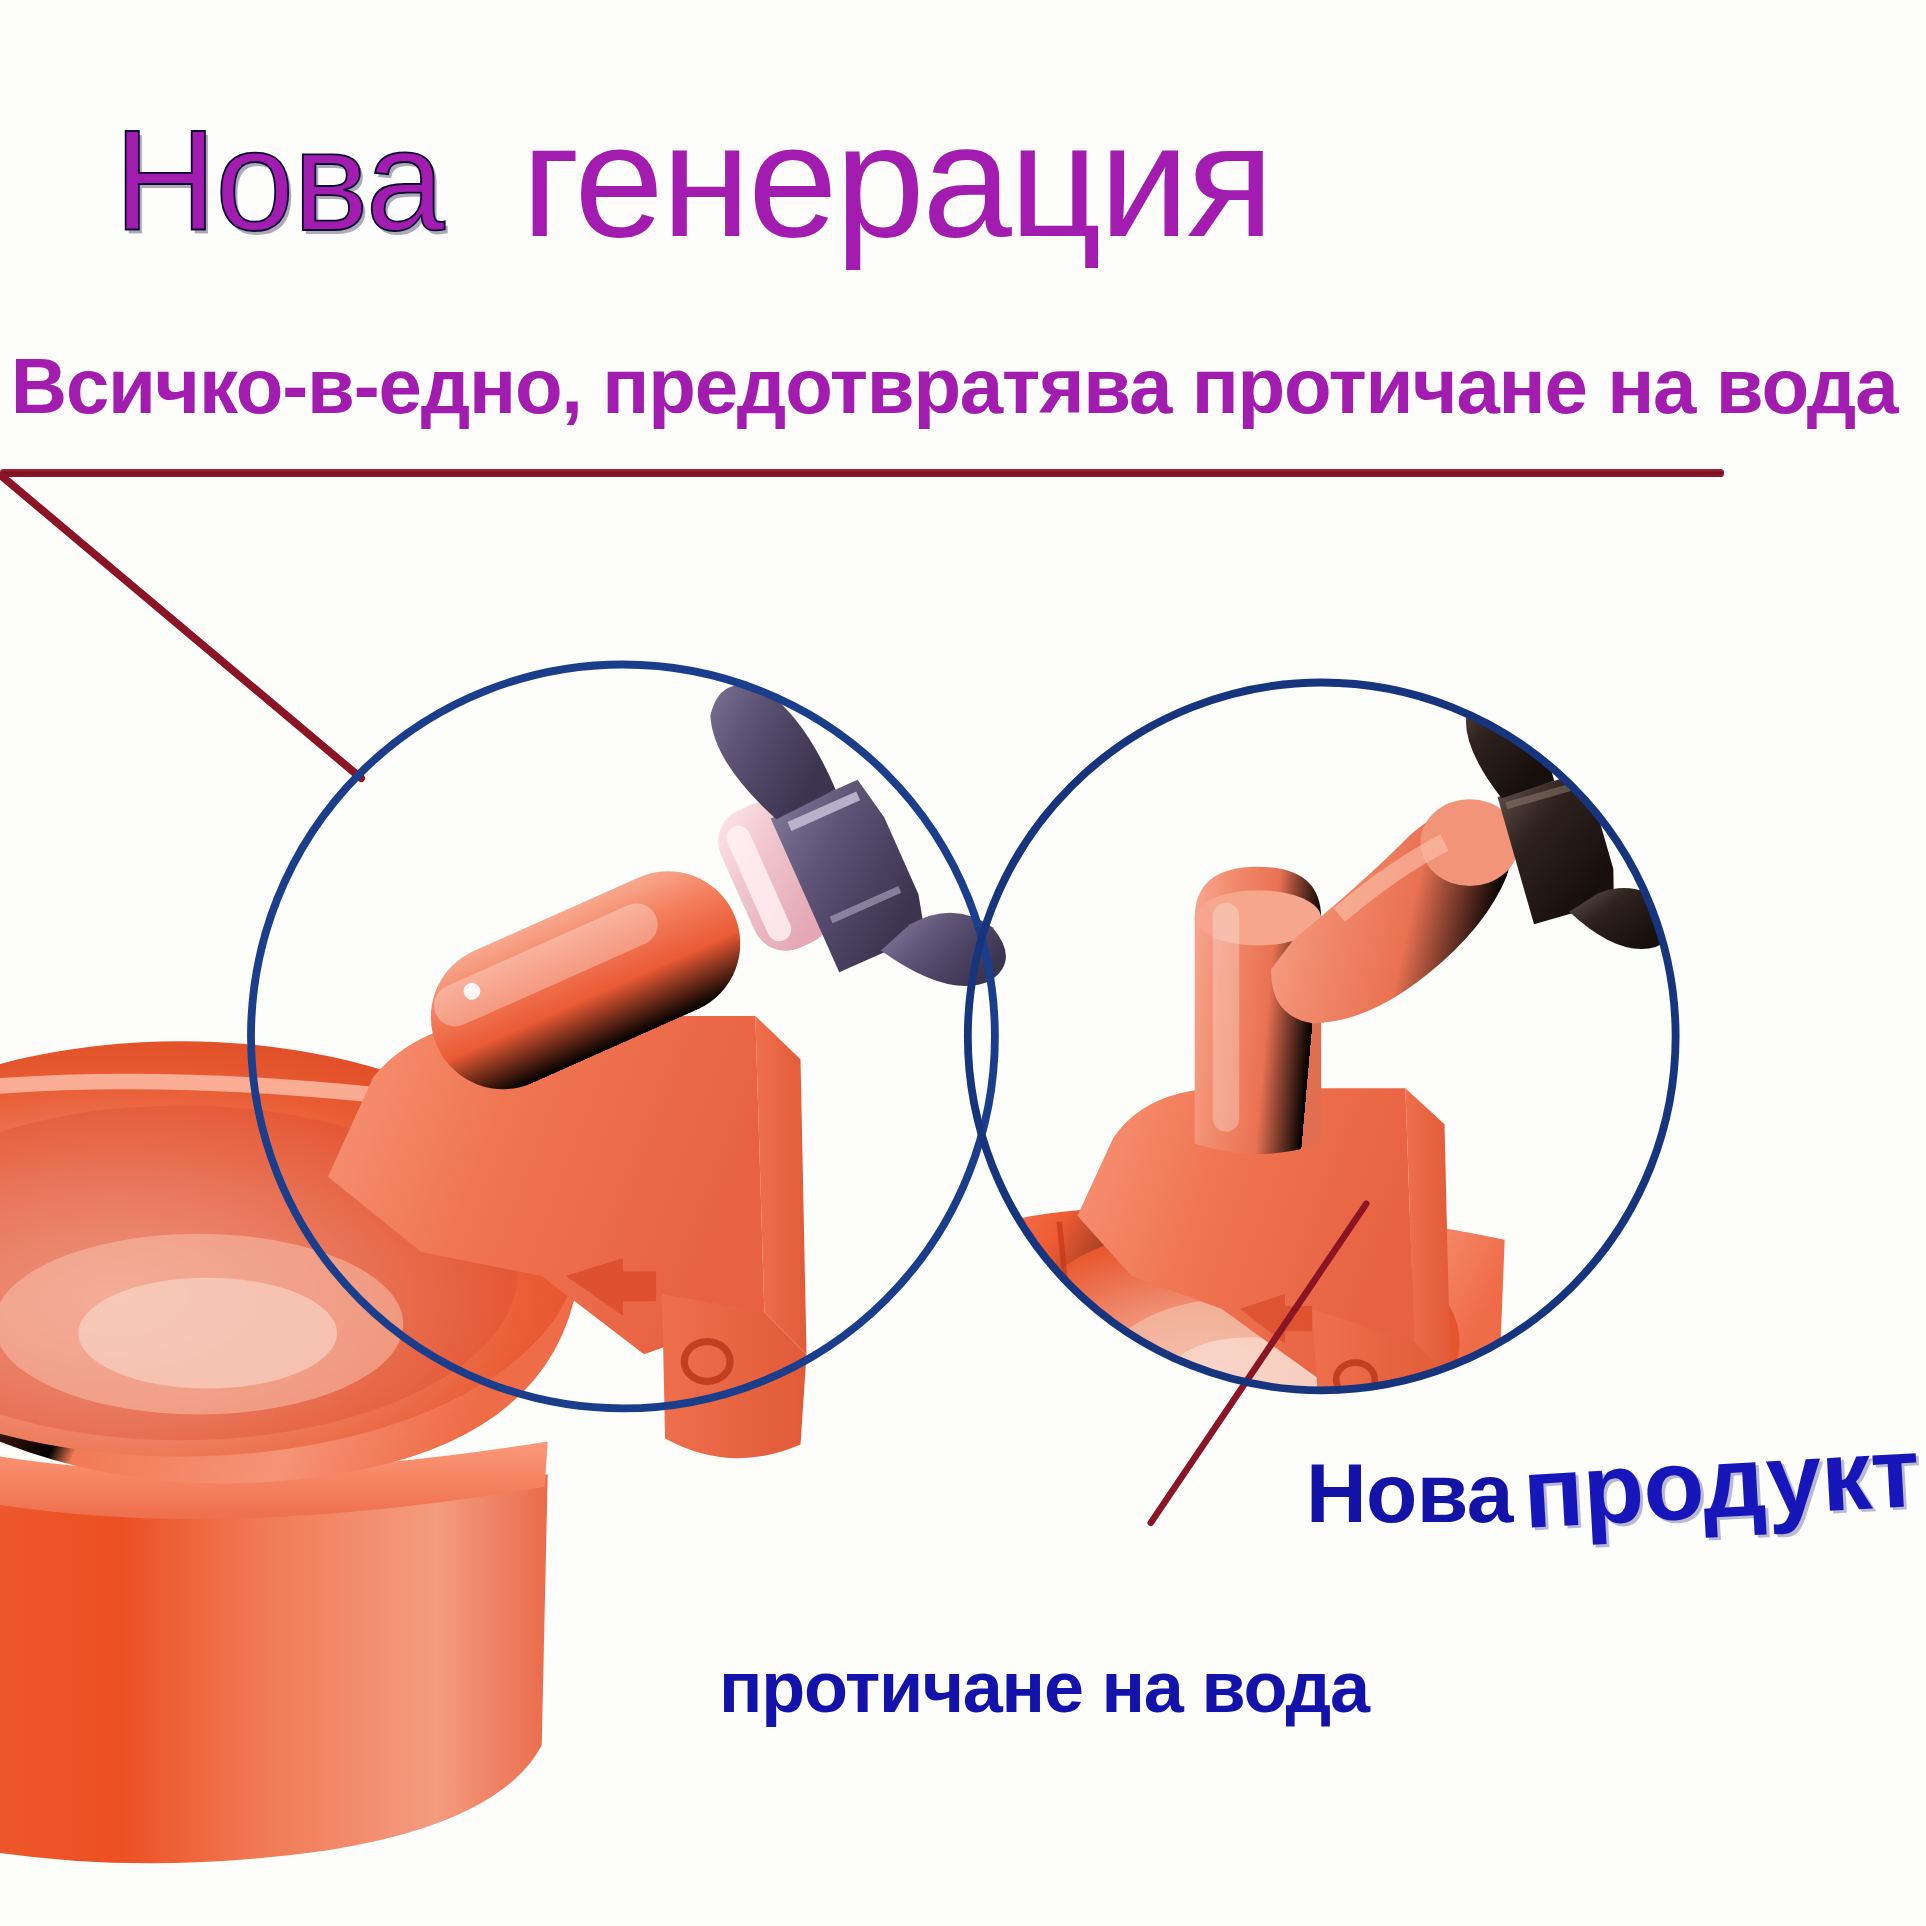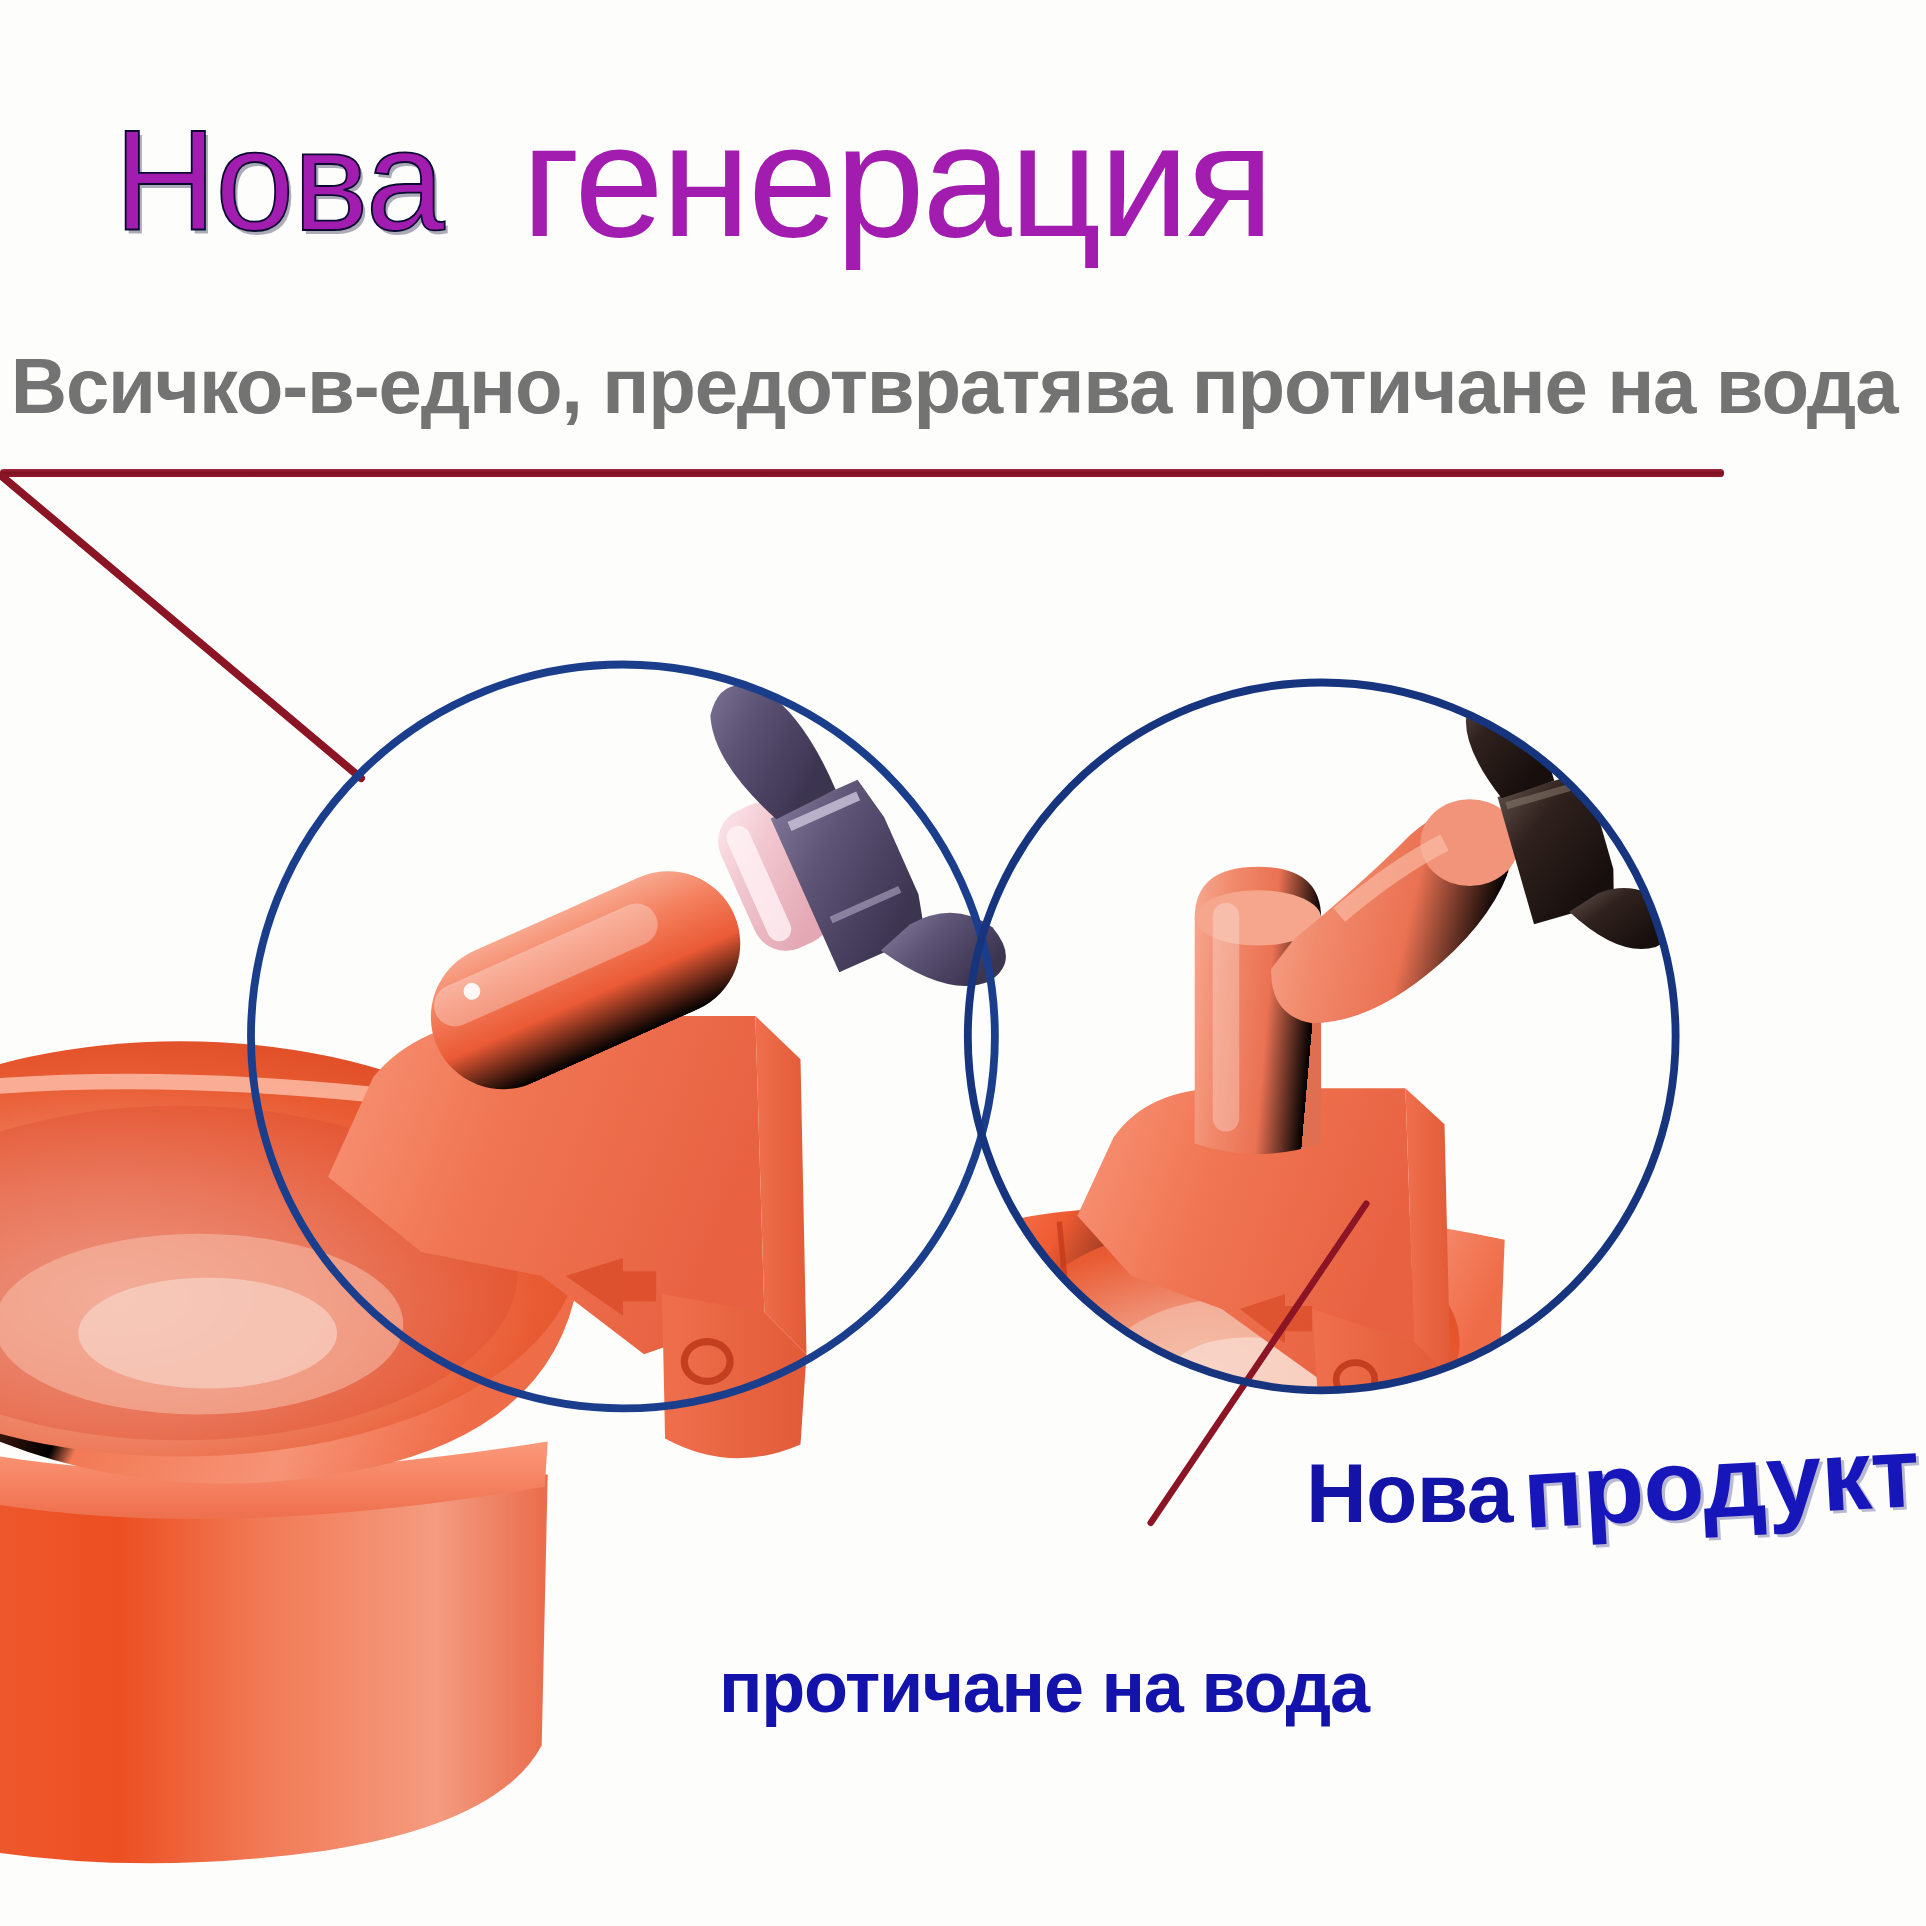--- a/index.html
+++ b/index.html
@@ -45,21 +45,21 @@
     letter-spacing: -2.4px;
   }
 
   
   #subtitle {
     position: absolute;
     left: 10.8px;
     top: 341px;
     font-size: 78px;
     font-weight: bold;
-    color: #737373;
+    color: #a21caf;
     white-space: nowrap;
     letter-spacing: -1.2px;
   }
 
   
   #divider {
     position: absolute;
     left: 0;
     top: 469px;
     width: 1724px;

